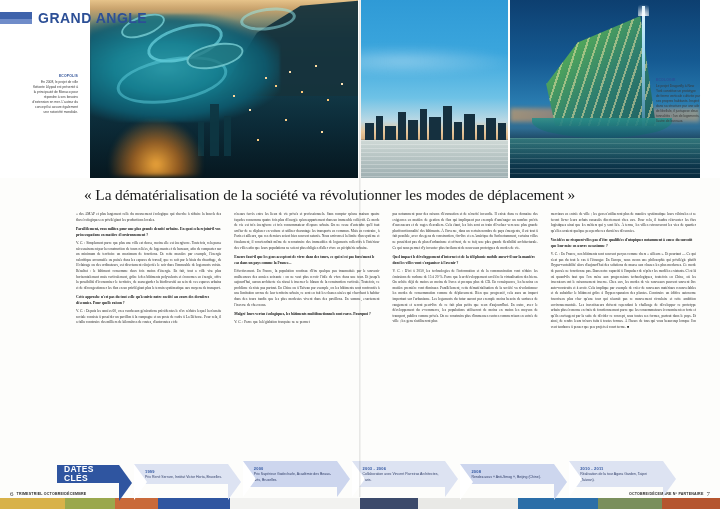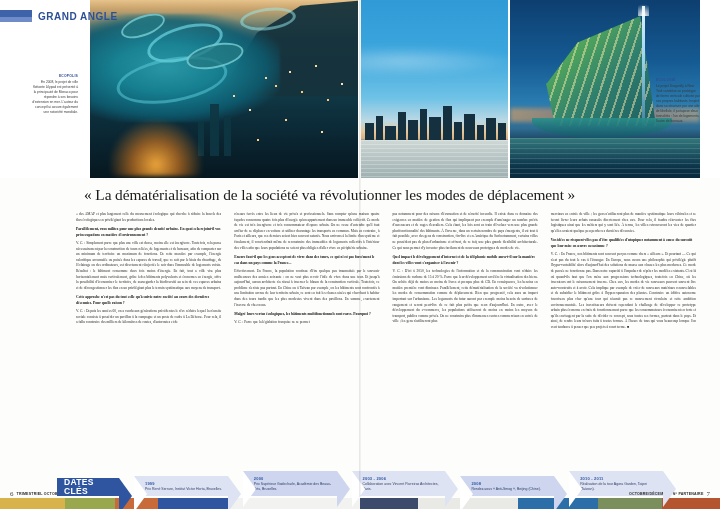--- a/index.html
+++ b/index.html
@@ -33,21 +33,21 @@
     width: 32px; height: 12px;
     background: #3f63ab;
     box-shadow: 0 4px 0 -1px #ffffff;
   }
   .kicker-bar i {
     display: block; width: 100%; height: 5px;
     background: #6f8cc9; margin-top: 7px;
   }
   .kicker-text {
     font-family: "Liberation Sans", sans-serif;
-    font-weight: bold; font-size: 10px;
+    font-weight: bold; font-size: 14px;
     letter-spacing: .5px; color: #2c4f96;
     white-space: nowrap;
   }
 
   
   .photo-band {
     position: absolute; left: 0; top: 0;
     width: 720px; height: 178px;
   }
 
@@ -245,21 +245,21 @@
   }
   .col p.q {
     font-weight: bold; font-size: 3.7px; color: #111;
     margin-top: 4px; margin-bottom: 2.2px; text-align: left;
   }
 
   
   .dates {
     position: absolute; left: 57px; top: 452px;
     width: 606px; height: 44px;
-    display: flex; align-items: flex-end;
+    display: flex; align-items: center;
   }
   .dates-badge {
     position: relative; width: 62px;
     background: #2f55a0; color: #fff;
     display: flex; flex-direction: column; justify-content: center;
     padding-left: 7px; z-index: 4;
   }
   .dates-badge::after {
     content: ""; position: absolute; right: -13px; top: 0;
     border-top: 18px solid transparent;

